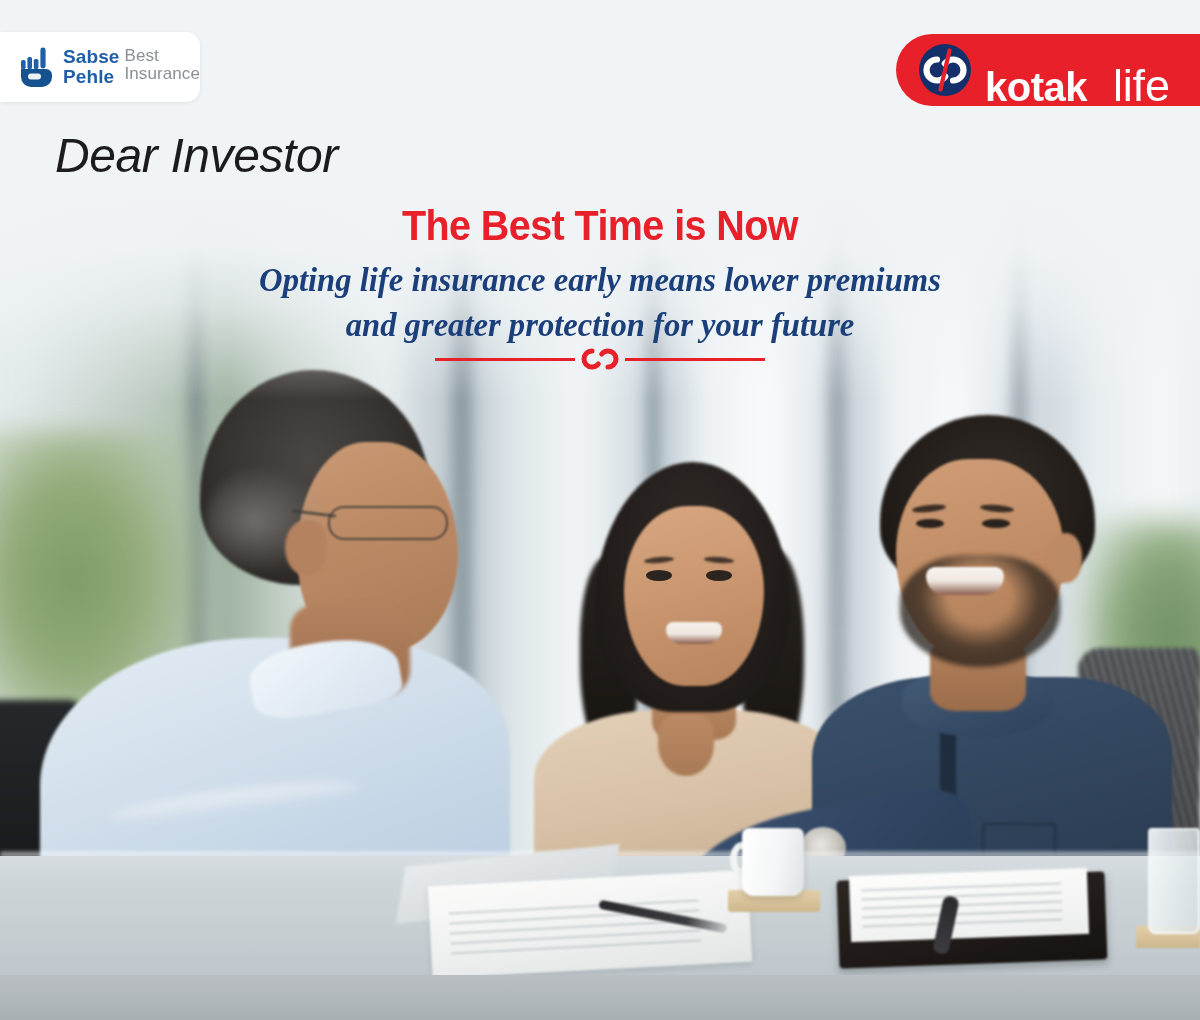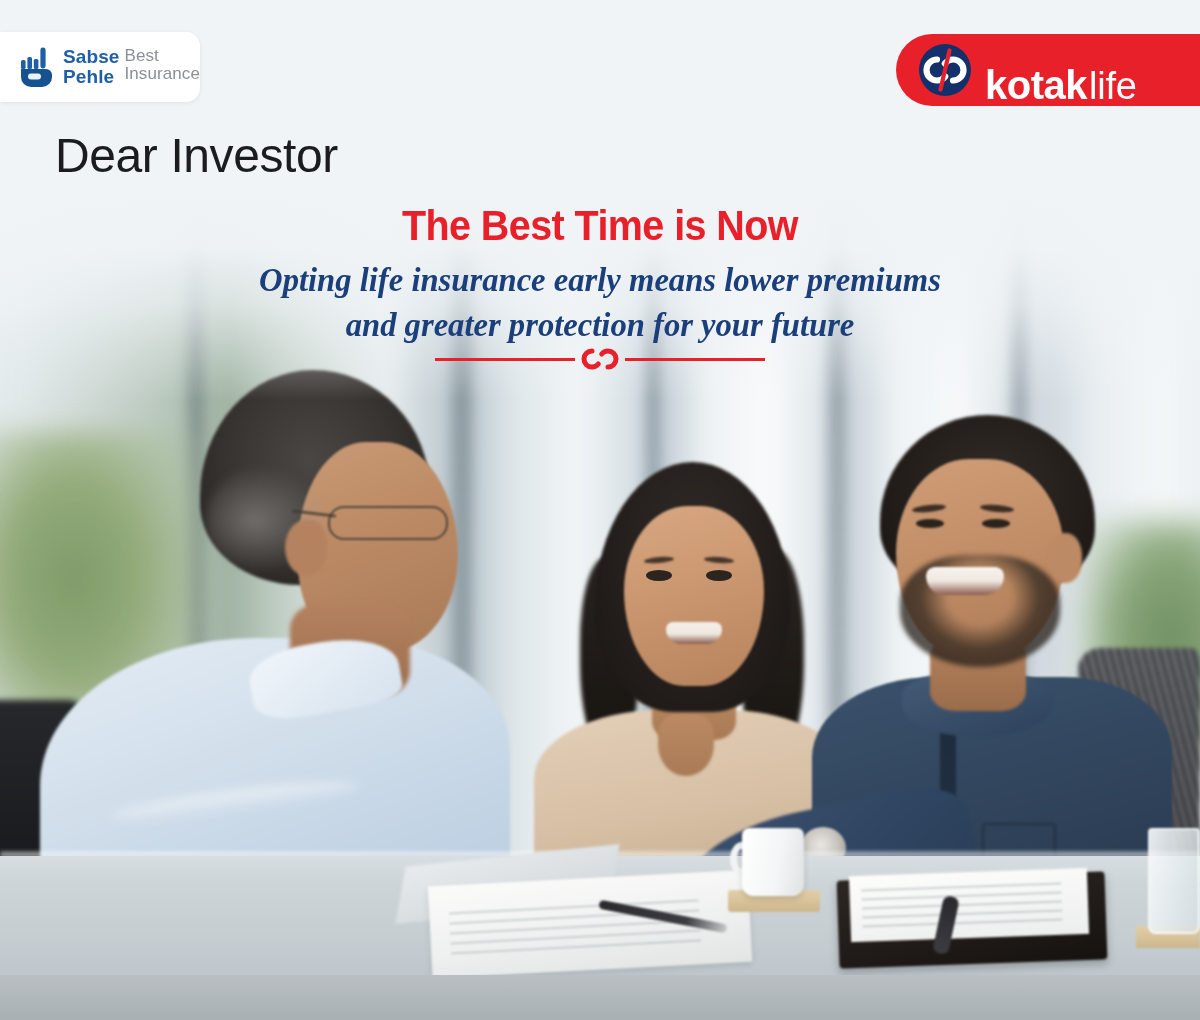--- a/index.html
+++ b/index.html
@@ -495,36 +495,37 @@
     left: 896px; top: 34px;
     width: 304px; height: 72px;
     background: #e8202a;
     border-radius: 40px 0 0 40px;
     display: flex;
     align-items: center;
     gap: 13px;
     padding-left: 22px;
   }
   .kotak-mark { width: 54px; height: 54px; flex: 0 0 auto; }
-  .kotak-word { display: flex; align-items: baseline; gap: 2px; }
+  .kotak-word { display: flex; align-items: baseline; gap: 26px; }
   .kotak-k {
     font-size: 40px; font-weight: bold; color: #ffffff; letter-spacing: -.5px;
   }
   .kotak-l {
-    font-size: 38px; font-weight: normal; color: #ffffff; letter-spacing: -.2px; margin-top: 32px;
+    font-size: 45px; font-weight: normal; color: #ffffff; letter-spacing: -.2px; margin-top: 32px;
   }
 
   
   .salutation {
     position: absolute;
     left: 55px; top: 128px;
     font-size: 48px;
     font-weight: 300;
     color: #1c1c1e;
     letter-spacing: -.4px;
+    font-style: italic;
   }
   .headline {
     position: absolute;
     left: 0; top: 202px;
     width: 1200px;
     text-align: center;
     font-size: 42px;
     font-weight: bold;
     color: #e8202a;
     letter-spacing: -.6px;

